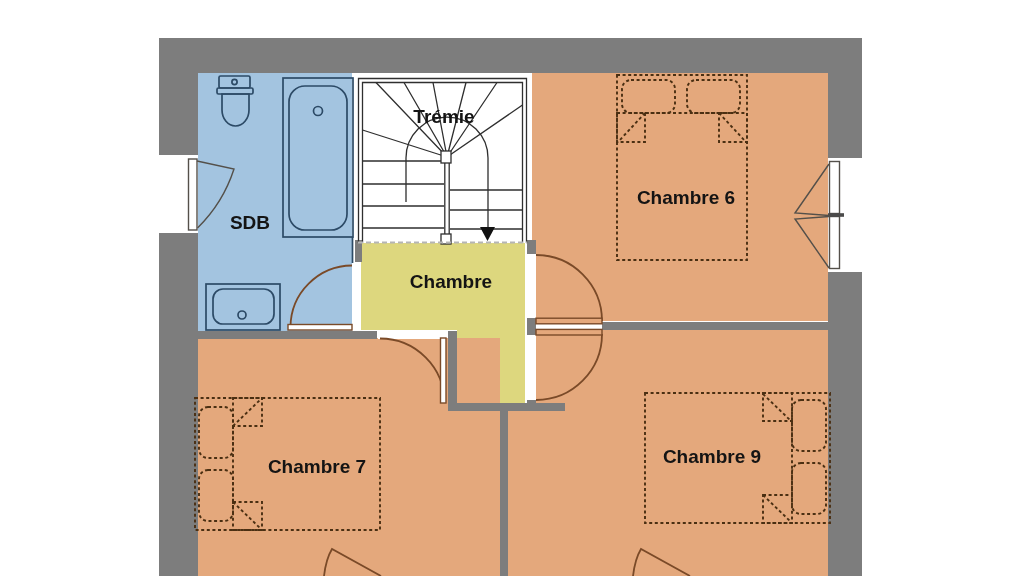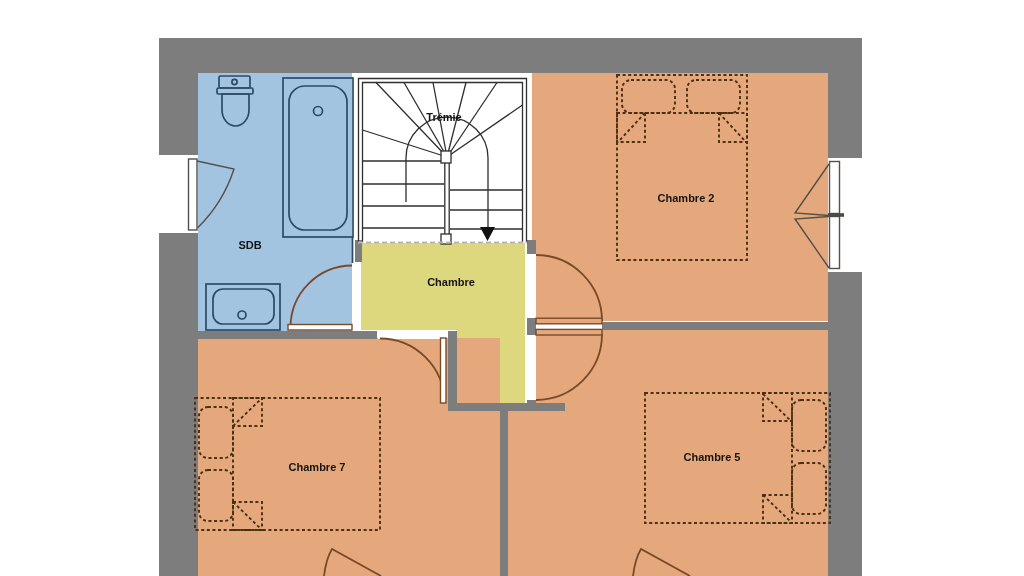--- a/index.html
+++ b/index.html
@@ -11,21 +11,21 @@
   .room,.wall,.opening{position:absolute;}
   .wall{background:var(--wall,#7d7d7d);}
   .opening{background:#fff;}
   .room.bath{background:var(--bathroom,#a3c4e0);}
   .room.bed{background:var(--bedroom,#e4a87c);}
   .room.land{background:var(--landing,#ddd77e);}
   .room.stair{background:var(--stairwell,#ffffff);}
   svg.linework{position:absolute;left:0;top:0;z-index:5;}
   .lbl{
     position:absolute;z-index:10;transform:translate(-50%,-50%);
-    font-weight:700;font-size:11px;color:var(--label,#141414);
+    font-weight:700;font-size:19px;color:var(--label,#141414);
     white-space:nowrap;letter-spacing:0px;
   }
   
   .stair-line{stroke:var(--stair-line,#2f2f2f);stroke-width:1.3;fill:none;}
   .stair-dash{stroke:#b5b5b5;stroke-width:2;stroke-dasharray:5 3;fill:none;}
   .newel{fill:#fff;stroke:var(--stair-line,#2f2f2f);stroke-width:1.3;}
   .arrowhead{fill:#111;stroke:none;}
   .fixture{stroke:var(--fixture-line,#2c4a66);stroke-width:1.7;fill:none;}
   .door{stroke:var(--door-line,#7a4a28);stroke-width:1.8;fill:none;}
   .leaf{stroke:var(--door-line,#7a4a28);stroke-width:1.4;fill:#fff;}
@@ -168,19 +168,19 @@
       <rect class="bed" x="792" y="400" width="34" height="51" rx="9"></rect>
       <rect class="bed" x="792" y="463" width="34" height="51" rx="9"></rect>
       <line class="bed" x1="792" y1="421" x2="792" y2="495"></line>
       <rect class="bed" x="763" y="393" width="29" height="28"></rect>
       <rect class="bed" x="763" y="495" width="29" height="28"></rect>
       <line class="bed" x1="763" y1="394" x2="791" y2="421"></line>
       <line class="bed" x1="763" y1="495" x2="791" y2="522"></line>
     </g>
   </svg>
 
-  <div class="lbl" style="left:250px;top:245px;">SDB</div>
+  <div class="lbl" style="left:250px;top:223px;">SDB</div>
   <div class="lbl" style="left:444px;top:117px;">Trémie</div>
   <div class="lbl" style="left:451px;top:282px;">Chambre</div>
-  <div class="lbl" style="left:686px;top:198px;">Chambre 2</div>
-  <div class="lbl" style="left:712px;top:457px;">Chambre 5</div>
+  <div class="lbl" style="left:686px;top:198px;">Chambre 6</div>
+  <div class="lbl" style="left:712px;top:457px;">Chambre 9</div>
   <div class="lbl" style="left:317px;top:467px;">Chambre 7</div>
 </div>
 
 </body></html>

